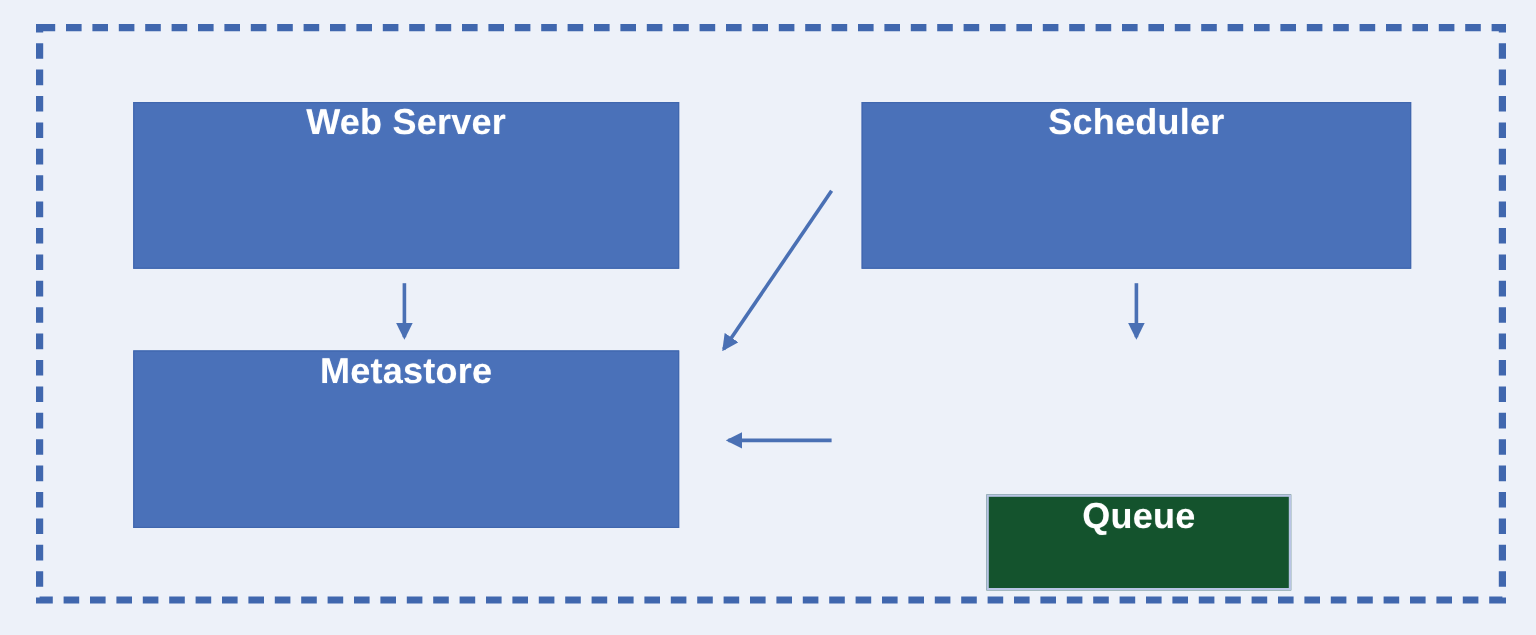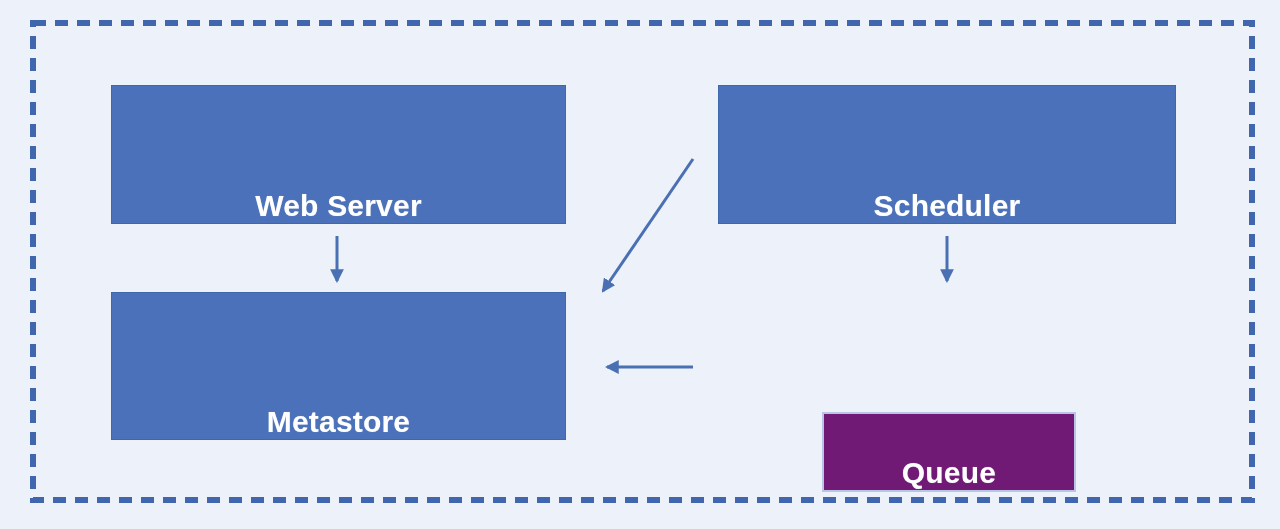--- a/index.html
+++ b/index.html
@@ -15,41 +15,41 @@
     overflow: hidden;
   }
   .layer-svg {
     position: absolute;
     inset: 0;
     z-index: 1;
   }
   .node {
     position: absolute;
     display: flex;
-    align-items: flex-end;
+    align-items: flex-start;
     justify-content: center;
     background: #4a71b9;
     border: 1px solid #4067ae;
     box-sizing: border-box;
     z-index: 2;
   }
   .node .label {
     color: #ffffff;
     font-size: 30px;
     font-weight: 700;
     letter-spacing: 0.2px;
     text-shadow: 0 0 1px rgba(255,255,255,0.35);
   }
   .node-web-server { left: 111px; top: 85px;  width: 455px; height: 139px; }
   .node-scheduler  { left: 718px; top: 85px;  width: 458px; height: 139px; }
   .node-metastore  { left: 111px; top: 292px; width: 455px; height: 148px; }
   .node-executor   { left: 718px; top: 292px; width: 458px; height: 148px; }
   .node-queue {
     left: 822px; top: 412px; width: 254px; height: 80px;
-    background: #701a75;
+    background: #14532d;
     border: 2px solid #b9c5e5;
     z-index: 3;
   }
 </style>
 </head>
 <body>
 
 <div class="canvas">
 
   <svg class="layer-svg" width="1280" height="529" viewBox="0 0 1280 529">

